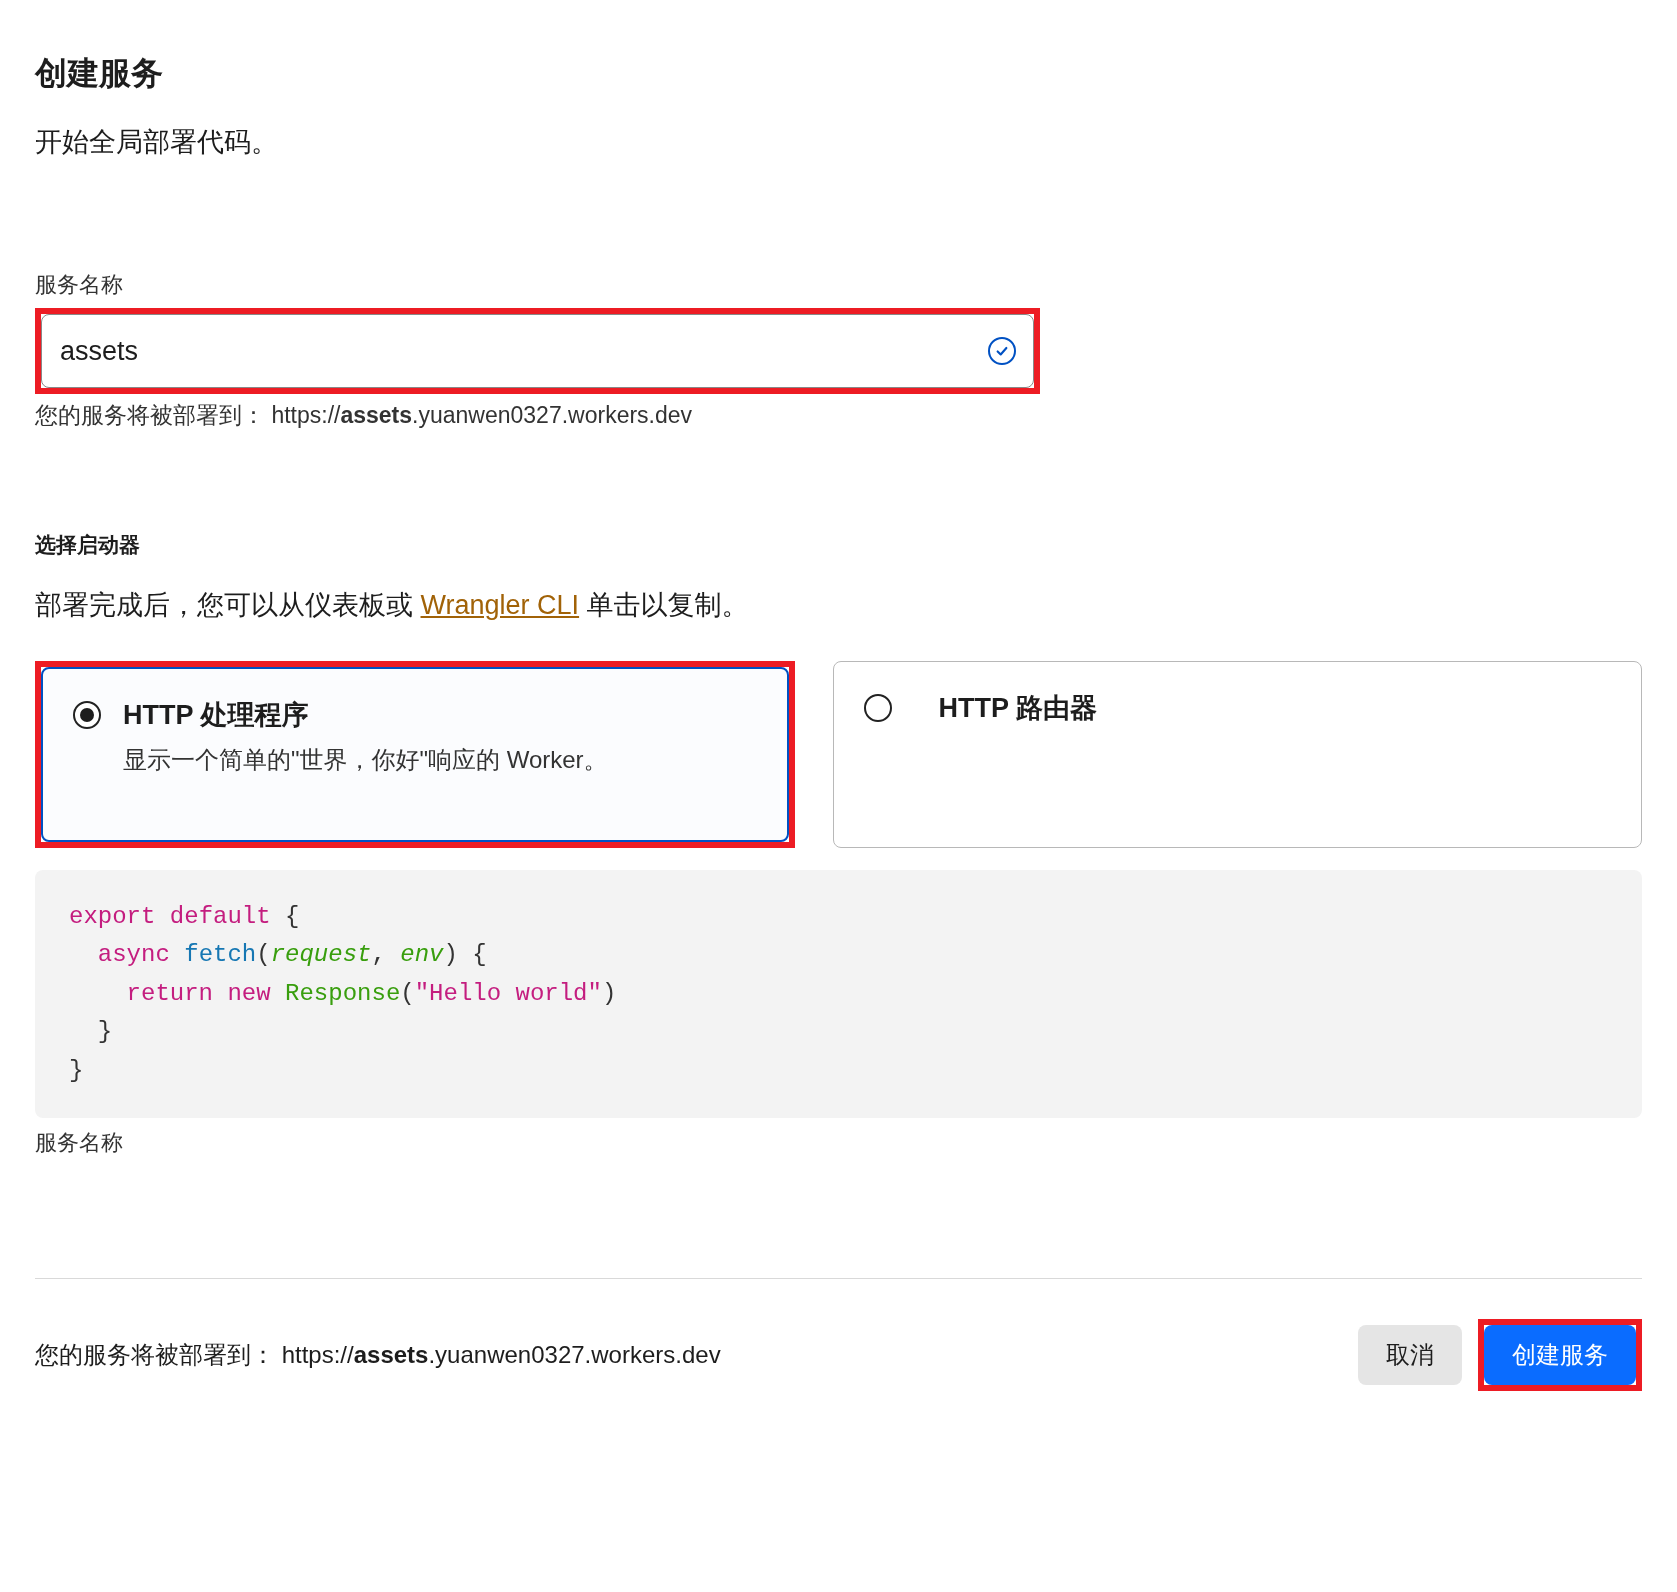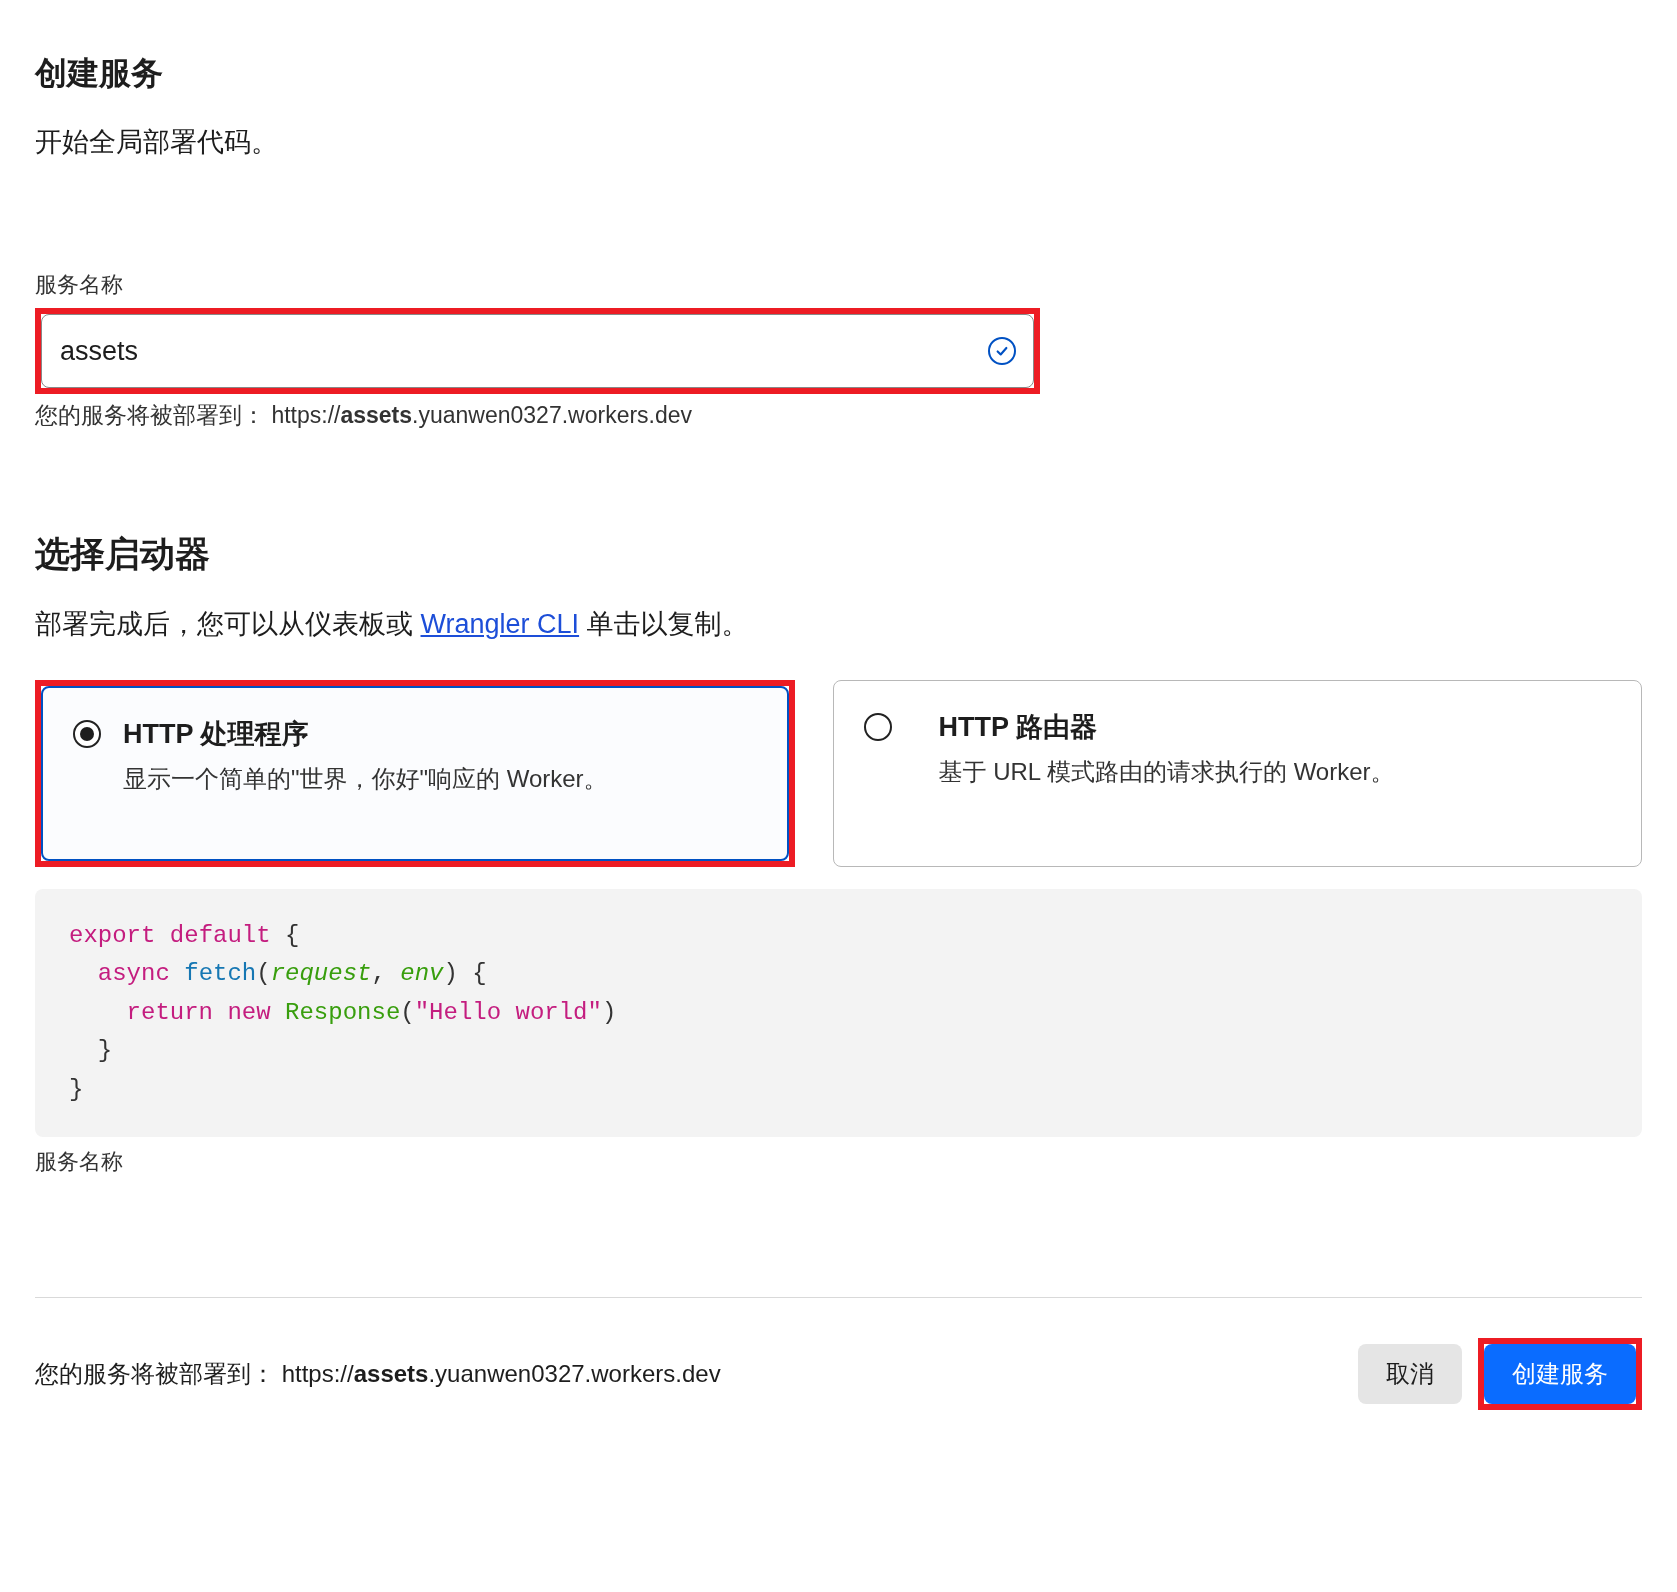--- a/index.html
+++ b/index.html
@@ -60,31 +60,31 @@
   }
   .input-check svg { width: 14px; height: 14px; }
   .deploy-hint {
     font-size: 23px;
     color: #333;
     margin-top: 6px;
     margin-bottom: 100px;
   }
   .deploy-hint b { font-weight: 700; }
   .section-title {
-    font-size: 35px;
+    font-size: 21px;
     font-weight: 700;
     margin-bottom: 28px;
   }
   .section-subtitle {
     font-size: 27px;
     color: #1d1d1d;
     margin-bottom: 38px;
   }
   .section-subtitle a {
-    color: #1d4ed8;
+    color: #a16207;
     text-decoration: underline;
     text-align: center;
   }
   .options-row {
     display: flex;
     gap: 38px;
     margin-bottom: 22px;
   }
   .option-card {
     flex: 1;
@@ -246,21 +246,20 @@
       <div class="option-body">
         <div class="option-title">HTTP 处理程序</div>
         <div class="option-desc">显示一个简单的"世界，你好"响应的 Worker。</div>
       </div>
     </div>
   </div>
   <div class="option-card" style="flex:1;gap:47px;">
     <span class="radio"></span>
     <div class="option-body">
       <div class="option-title">HTTP 路由器</div>
-      <div class="option-desc">基于 URL 模式路由的请求执行的 Worker。</div>
     </div>
   </div>
 </div>
 
 <pre class="code-block"><span class="kw-export">export</span> <span class="kw-default">default</span> <span class="brace">{</span>
   <span class="kw-async">async</span> <span class="fn">fetch</span><span class="brace">(</span><span class="param">request</span><span class="brace">,</span> <span class="param">env</span><span class="brace">) {</span>
     <span class="kw-return">return</span> <span class="kw-new">new</span> <span class="cls">Response</span><span class="brace">(</span><span class="str">"Hello world"</span><span class="brace">)</span>
   <span class="brace">}</span>
 <span class="brace">}</span></pre>
 <div class="copy-hint">服务名称</div>

